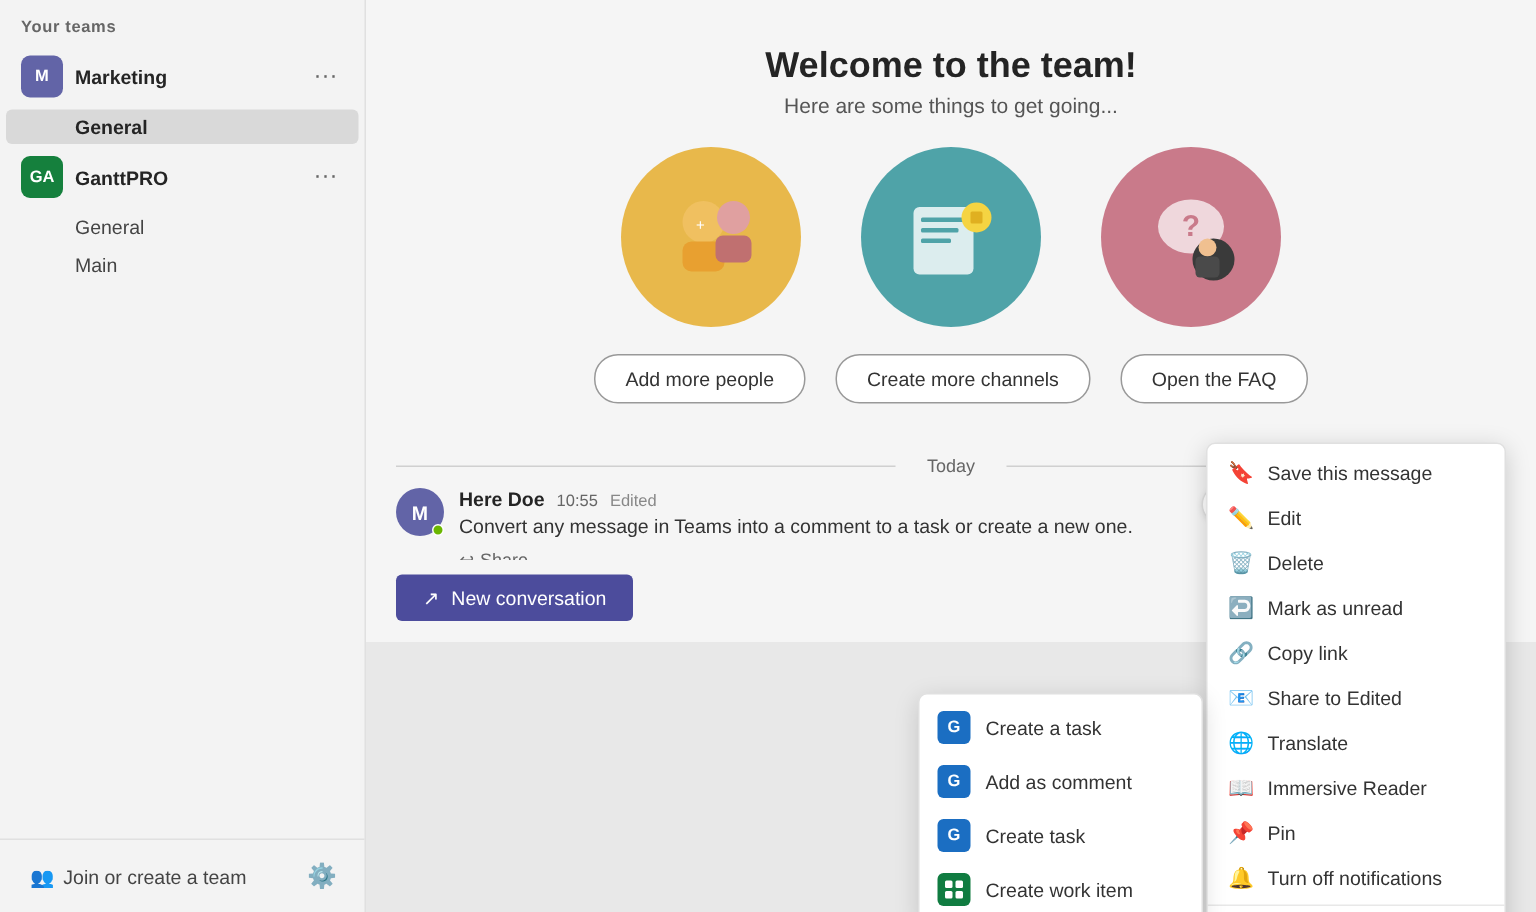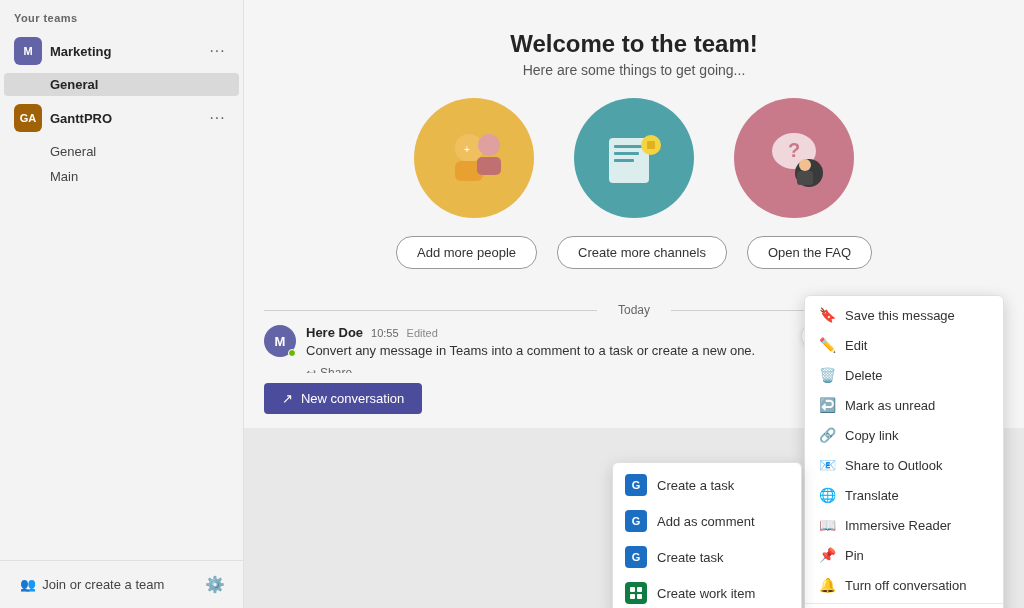--- a/index.html
+++ b/index.html
@@ -45,21 +45,21 @@
       color: white;
       font-size: 11px;
       font-weight: 700;
       display: flex;
       align-items: center;
       justify-content: center;
       margin-right: 8px;
       flex-shrink: 0;
     }
     .team-avatar.ga {
-      background: #a16207;
+      background: #15803d;
     }
     .team-name {
       flex: 1;
       font-size: 13px;
       font-weight: 600;
       color: #242424;
     }
     .team-more {
       font-size: 16px;
       color: #666;
@@ -546,37 +546,37 @@
     <div class="context-menu-item">
       <span class="icon">↩️</span>
       <span>Mark as unread</span>
     </div>
     <div class="context-menu-item">
       <span class="icon">🔗</span>
       <span>Copy link</span>
     </div>
     <div class="context-menu-item">
       <span class="icon">📧</span>
-      <span>Share to Outlook</span>
+      <span>Share to Edited</span>
     </div>
     <div class="context-menu-item">
       <span class="icon">🌐</span>
       <span>Translate</span>
     </div>
     <div class="context-menu-item">
       <span class="icon">📖</span>
       <span>Immersive Reader</span>
     </div>
     <div class="context-menu-item">
       <span class="icon">📌</span>
       <span>Pin</span>
     </div>
     <div class="context-menu-item">
       <span class="icon">🔔</span>
-      <span>Turn off conversation</span>
+      <span>Turn off notifications</span>
     </div>
     <div class="context-menu-divider"></div>
     <div class="context-menu-more">
       
       
     </div>
   </div>
 </div>
 
 </body></html>

